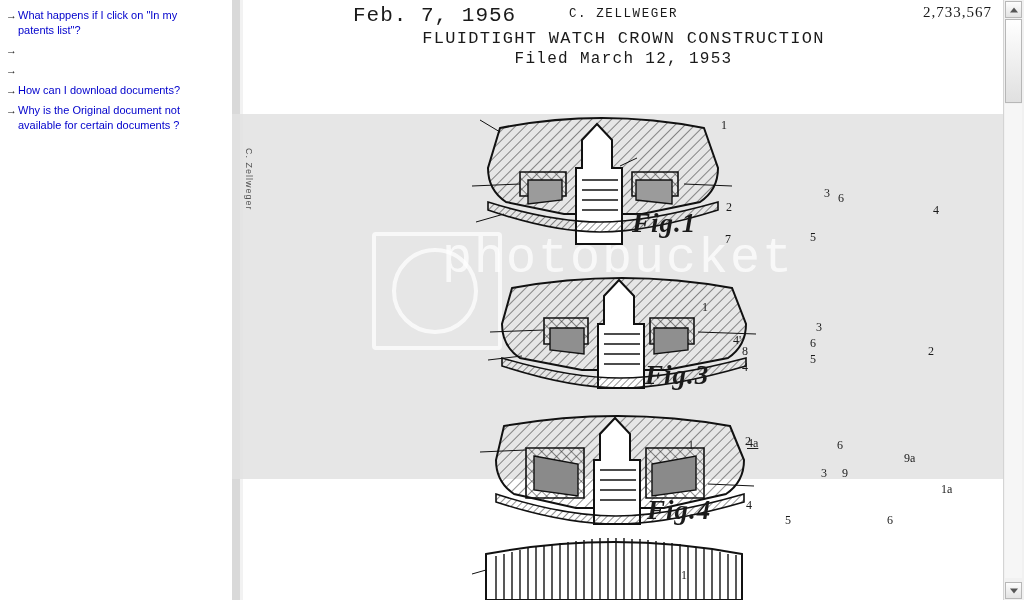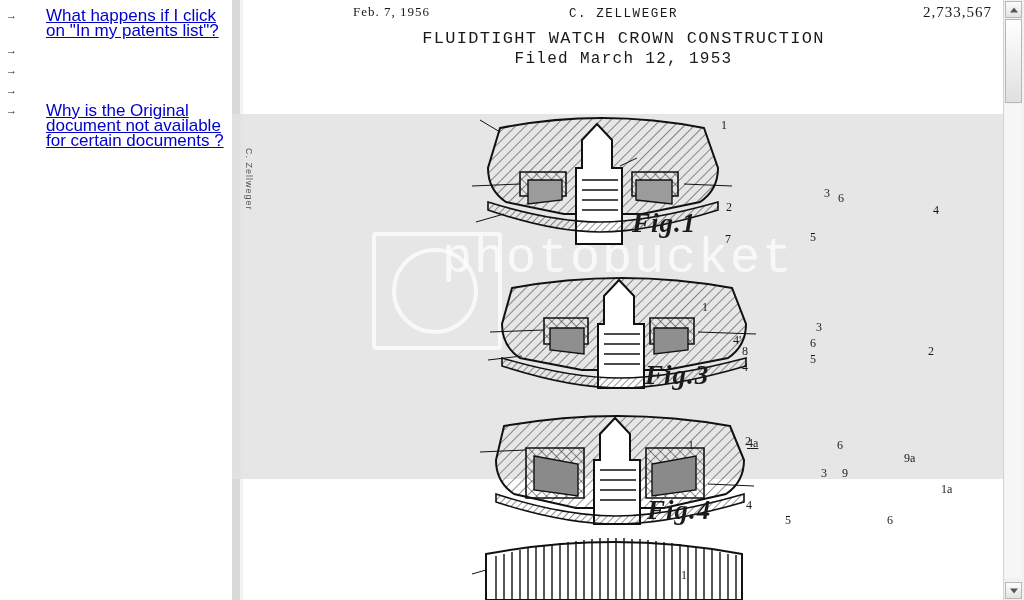--- a/index.html
+++ b/index.html
@@ -34,28 +34,26 @@
   }
   .arrow-icon {
     flex: 0 0 auto;
     width: 12px;
     color: #111;
     font-size: 11px;
     line-height: 15px;
     text-align: left;
   }
   .help-link {
-    font-size: 17px;
+    font-size: 11px;
     color: #0000cc;
-    text-decoration: underline;
     cursor: pointer;
     line-height: 15px;
     max-width: 185px;
     display: inline-block;
-    margin-left: 28px;
   }
 
   
   #doc-wrap {
     position: absolute;
     left: 232px; top: 0;
     width: 772px;
     height: 600px;
     background: #ffffff;
     overflow: hidden;
@@ -116,23 +114,23 @@
   .pat-header {
     position: absolute;
     left: 11px; top: 0;
     width: 761px;
     color: #1a1a1a;
     font-family: "Liberation Mono", monospace;
   }
   .pat-date {
     position: absolute;
     left: 110px; top: 4px;
-    font-size: 13px;
+    font-size: 21px;
     letter-spacing: 1px;
-    font-family: Liberation Serif, serif;
+    font-family: Liberation Mono, monospace;
   }
   .pat-number {
     position: absolute;
     right: 12px; top: 4px;
     font-size: 15px;
     letter-spacing: 1px;
     font-family: "Liberation Serif", serif;
     margin-left: 22px;
   }
   .pat-inventor {
@@ -240,20 +238,21 @@
     <span class="help-link">What happens if I click on "In my patents list"?</span>
   </div>
   <div class="help-item">
     <span class="arrow-icon">→</span>
   </div>
   <div class="help-item">
     <span class="arrow-icon">→</span>
   </div>
   <div class="help-item">
     <span class="arrow-icon">→</span>
+    <span class="help-link">How can I download documents?</span>
   </div>
   <div class="help-item">
     <span class="arrow-icon">→</span>
     <span class="help-link">Why is the Original document not available for certain documents ?</span>
   </div>
 </div>
 
 <div id="doc-wrap">
 
   <div class="page-gutter"></div>

